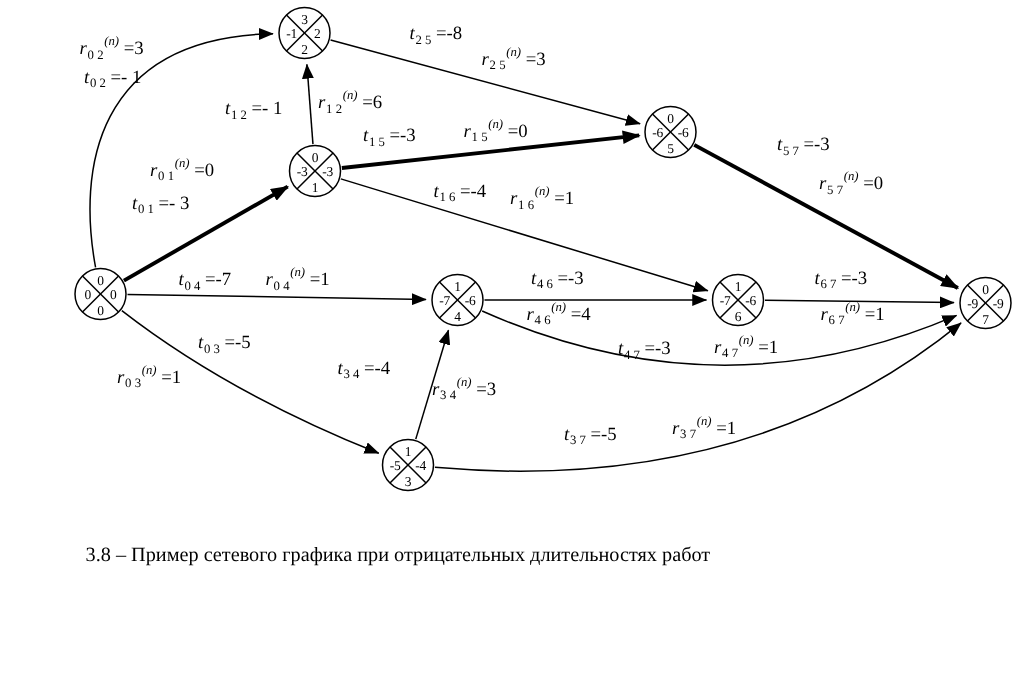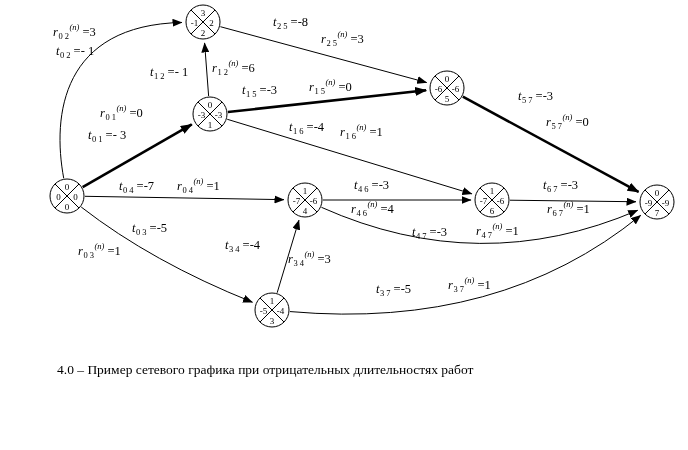--- a/index.html
+++ b/index.html
@@ -162,14 +162,14 @@
         <text x="476" y="235" class="edge-label"><tspan class="v">r</tspan><tspan class="s" dy="3" dx="0.5">4 7</tspan><tspan class="p" dy="-9" dx="0.5">(n)</tspan><tspan dy="6" dx="3">=1</tspan></text>
         <text x="376" y="293" class="edge-label"><tspan class="v">t</tspan><tspan class="s" dy="3" dx="0.5">3 7</tspan><tspan dy="-3" dx="3">=-5</tspan></text>
         <text x="448" y="289" class="edge-label"><tspan class="v">r</tspan><tspan class="s" dy="3" dx="0.5">3 7</tspan><tspan class="p" dy="-9" dx="0.5">(n)</tspan><tspan dy="6" dx="3">=1</tspan></text>
         <text x="518" y="100" class="edge-label"><tspan class="v">t</tspan><tspan class="s" dy="3" dx="0.5">5 7</tspan><tspan dy="-3" dx="3">=-3</tspan></text>
         <text x="546" y="126" class="edge-label"><tspan class="v">r</tspan><tspan class="s" dy="3" dx="0.5">5 7</tspan><tspan class="p" dy="-9" dx="0.5">(n)</tspan><tspan dy="6" dx="3">=0</tspan></text>
         <text x="543" y="189" class="edge-label"><tspan class="v">t</tspan><tspan class="s" dy="3" dx="0.5">6 7</tspan><tspan dy="-3" dx="3">=-3</tspan></text>
         <text x="547" y="213" class="edge-label"><tspan class="v">r</tspan><tspan class="s" dy="3" dx="0.5">6 7</tspan><tspan class="p" dy="-9" dx="0.5">(n)</tspan><tspan dy="6" dx="3">=1</tspan></text>
       </g>
   </svg>
 
-  <div class="caption">4.0 – Пример сетевого графика при отрицательных длительностях работ</div>
+  <div class="caption">3.8 – Пример сетевого графика при отрицательных длительностях работ</div>
 </div>
 
 </body></html>

